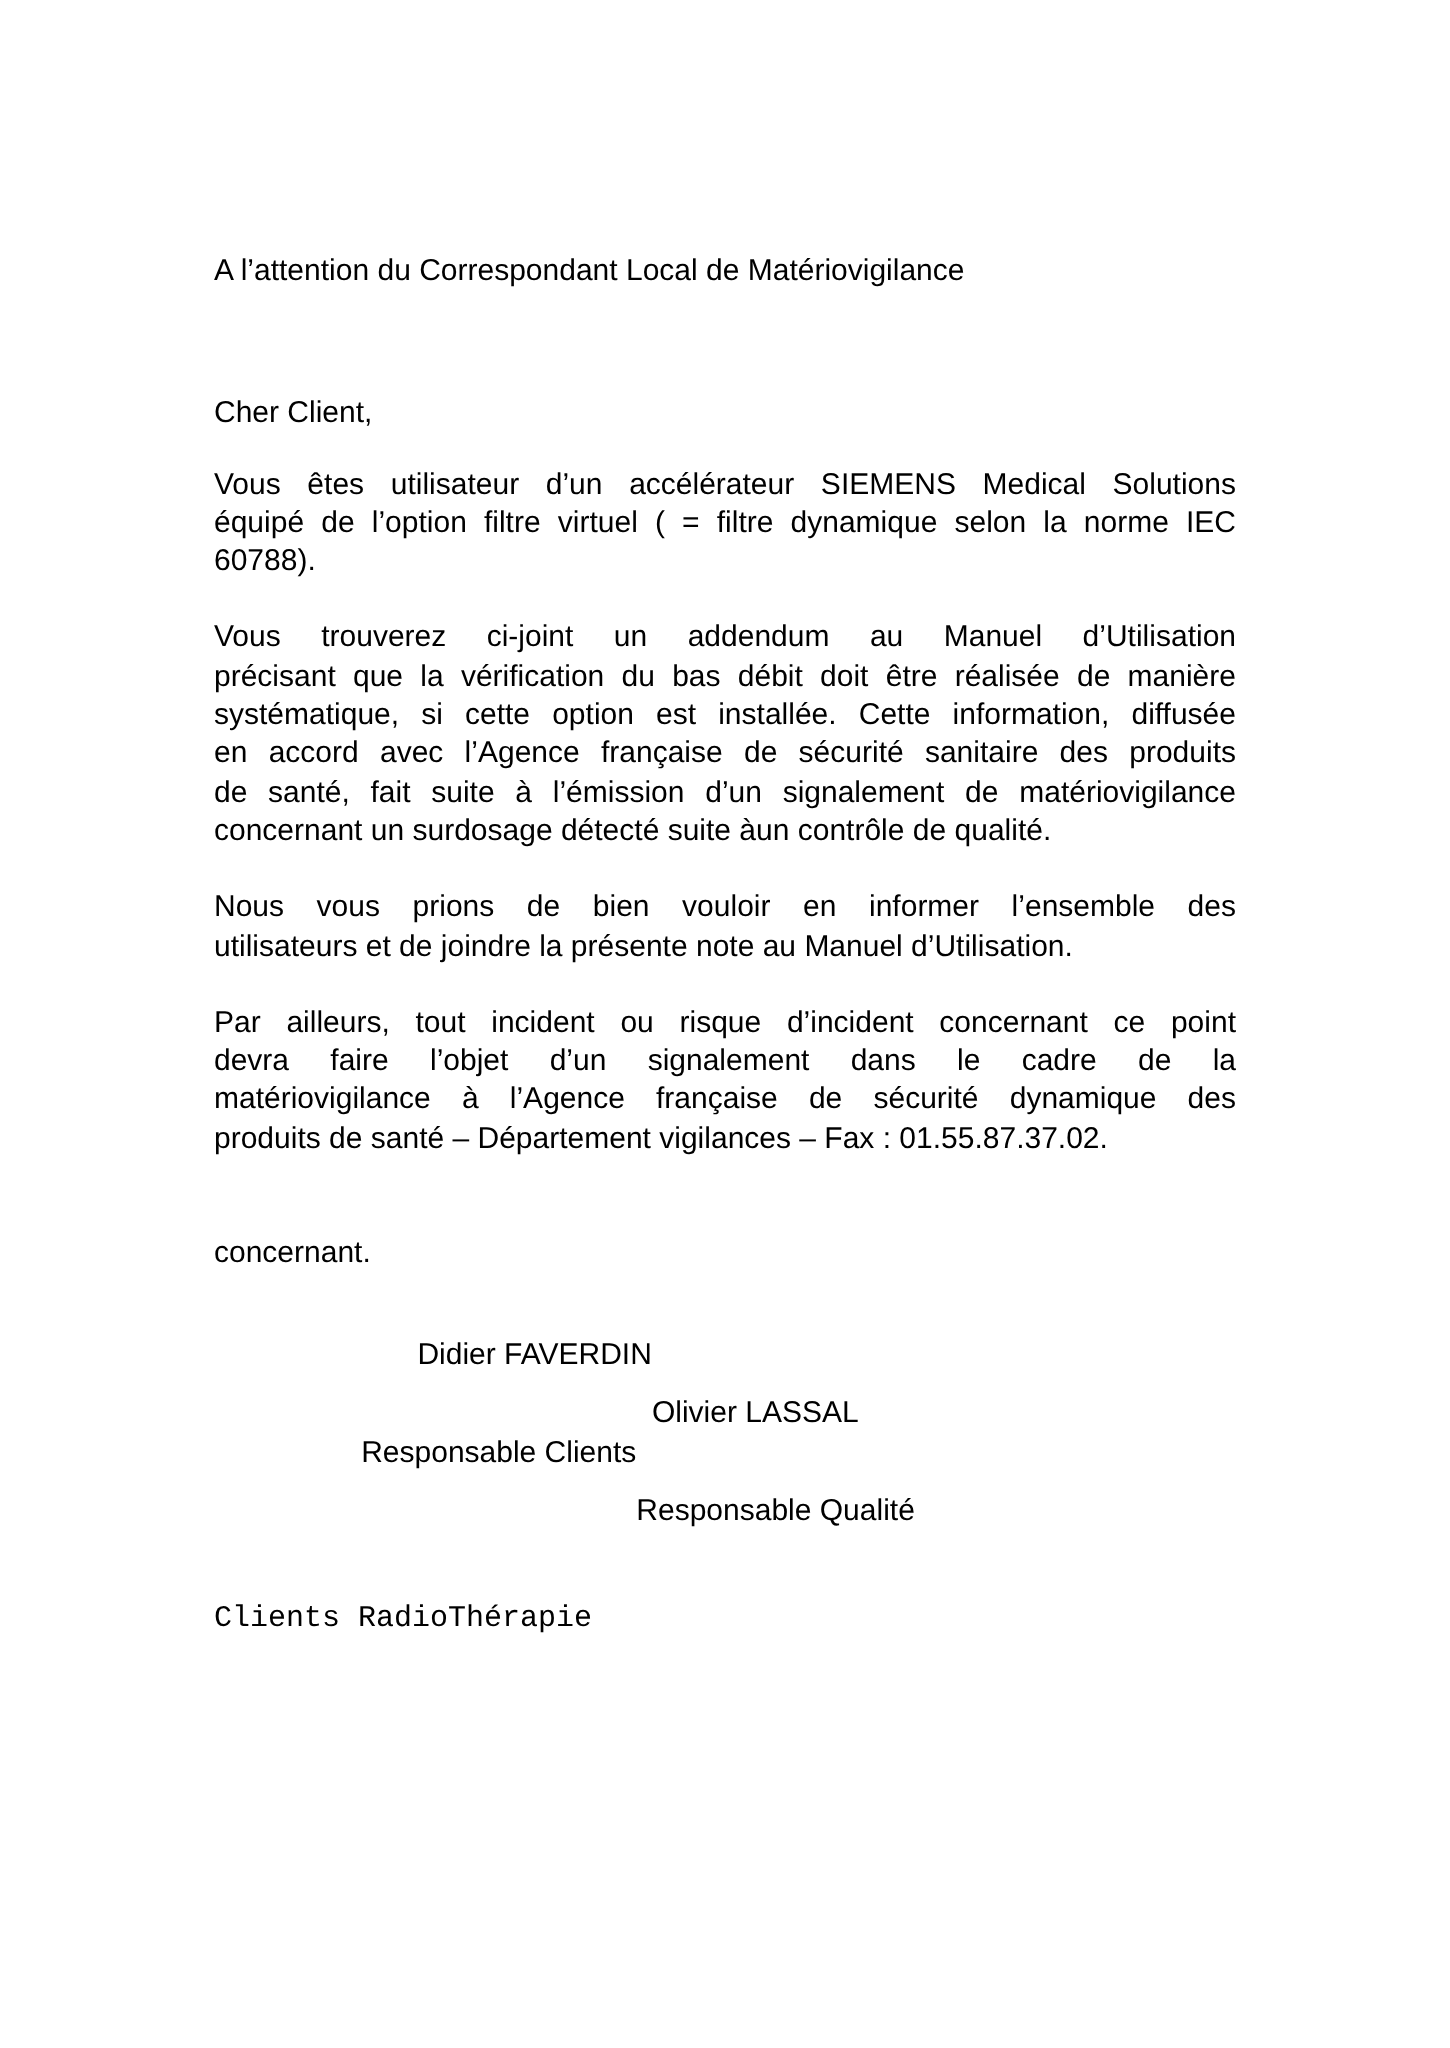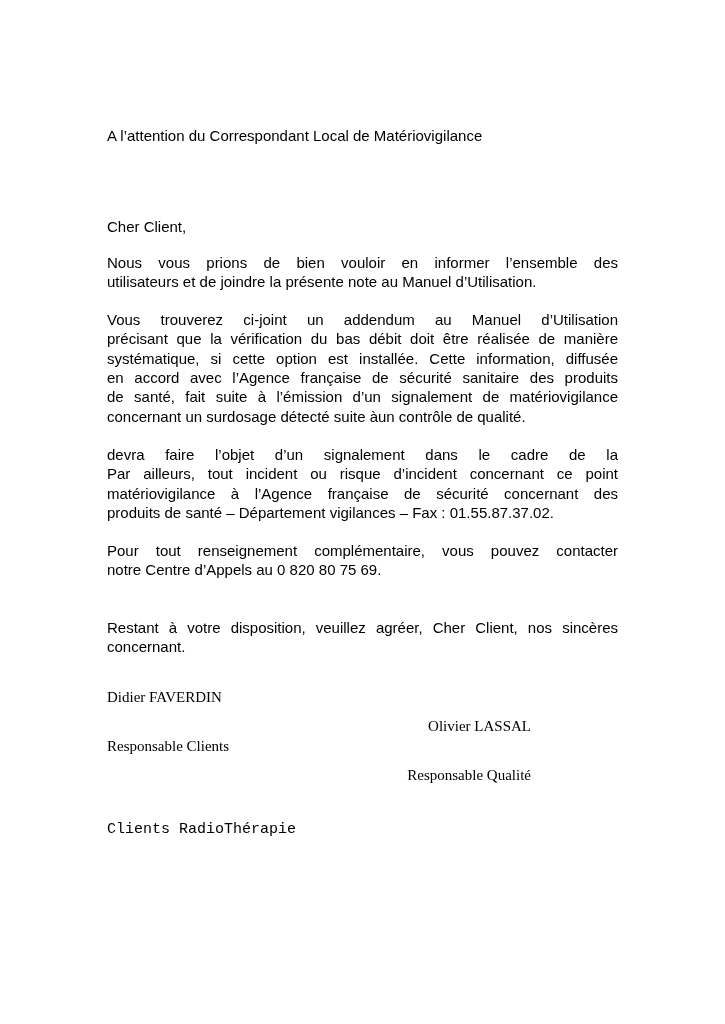--- a/index.html
+++ b/index.html
@@ -14,76 +14,75 @@
   }
   .content {
     position: absolute;
     left: 107px;
     top: 0;
     width: 511px;
     font-size: 15px;
     line-height: 19.3px;
   }
   .recipient { margin-top: 126px; }
-  .salutation { margin-top: 72px; }
+  .salutation { margin-top: 52px; }
   .para { margin-top: 16px; }
   .para + .para { margin-top: 19px; }
   .para.gap-large { margin-top: 38px; }
   .bline { text-align: left; }
   .bline.stretch {
     text-align: justify;
     text-align-last: justify;
     -moz-text-align-last: justify;
   }
   .sig-block { margin-top: 32px; }
   .sig-row {
     display: flex;
-    justify-content: space-between;
+    justify-content: center;
     width: 424px;
     white-space: nowrap;
-    font-family: Liberation Serif, serif;
   }
   .sig-right { text-align: right; margin-top: 29px; }
   .sig-dept { margin-top: 35px; font-family: Liberation Mono, monospace; }
 </style>
 </head>
 <body>
 
 <div class="page">
   <div class="content">
 
     <div class="bline recipient">A l’attention du Correspondant Local de Matériovigilance</div>
 
     <div class="bline salutation">Cher Client,</div>
 
     <div id="paragraphs">
         <div class="para">
-          <div class="bline stretch">Nous vous prions de bien vouloir en informer l’ensemble des</div>
-          <div class="bline">utilisateurs et de joindre la présente note au Manuel d’Utilisation.</div>
+          <div class="bline stretch">Vous êtes utilisateur d’un accélérateur SIEMENS Medical Solutions</div>
+          <div class="bline stretch">équipé de l’option filtre virtuel ( = filtre dynamique selon la norme IEC</div>
+          <div class="bline">60788).</div>
         </div>
         <div class="para">
           <div class="bline stretch">Vous trouverez ci-joint un addendum au Manuel d’Utilisation</div>
           <div class="bline stretch">précisant que la vérification du bas débit doit être réalisée de manière</div>
           <div class="bline stretch">systématique, si cette option est installée. Cette information, diffusée</div>
           <div class="bline stretch">en accord avec l’Agence française de sécurité sanitaire des produits</div>
           <div class="bline stretch">de santé, fait suite à l’émission d’un signalement de matériovigilance</div>
           <div class="bline">concernant un surdosage détecté suite àun contrôle de qualité.</div>
         </div>
         <div class="para">
+          <div class="bline stretch">Nous vous prions de bien vouloir en informer l’ensemble des</div>
+          <div class="bline">utilisateurs et de joindre la présente note au Manuel d’Utilisation.</div>
+        </div>
+        <div class="para">
+          <div class="bline stretch">Par ailleurs, tout incident ou risque d’incident concernant ce point</div>
           <div class="bline stretch">devra faire l’objet d’un signalement dans le cadre de la</div>
-          <div class="bline stretch">Par ailleurs, tout incident ou risque d’incident concernant ce point</div>
-          <div class="bline stretch">matériovigilance à l’Agence française de sécurité concernant des</div>
+          <div class="bline stretch">matériovigilance à l’Agence française de sécurité dynamique des</div>
           <div class="bline">produits de santé – Département vigilances – Fax : 01.55.87.37.02.</div>
         </div>
-        <div class="para">
-          <div class="bline stretch">Pour tout renseignement complémentaire, vous pouvez contacter</div>
-          <div class="bline">notre Centre d’Appels au 0 820 80 75 69.</div>
-        </div>
         <div class="para gap-large">
-          <div class="bline stretch">Restant à votre disposition, veuillez agréer, Cher Client, nos sincères</div>
           <div class="bline">concernant.</div>
         </div>
       </div>
 
     <div class="sig-block">
       <div class="sig-row">
         <span class="sig-left">Didier FAVERDIN</span>
         <span class="sig-right">Olivier LASSAL</span>
       </div>
       <div class="sig-row">

